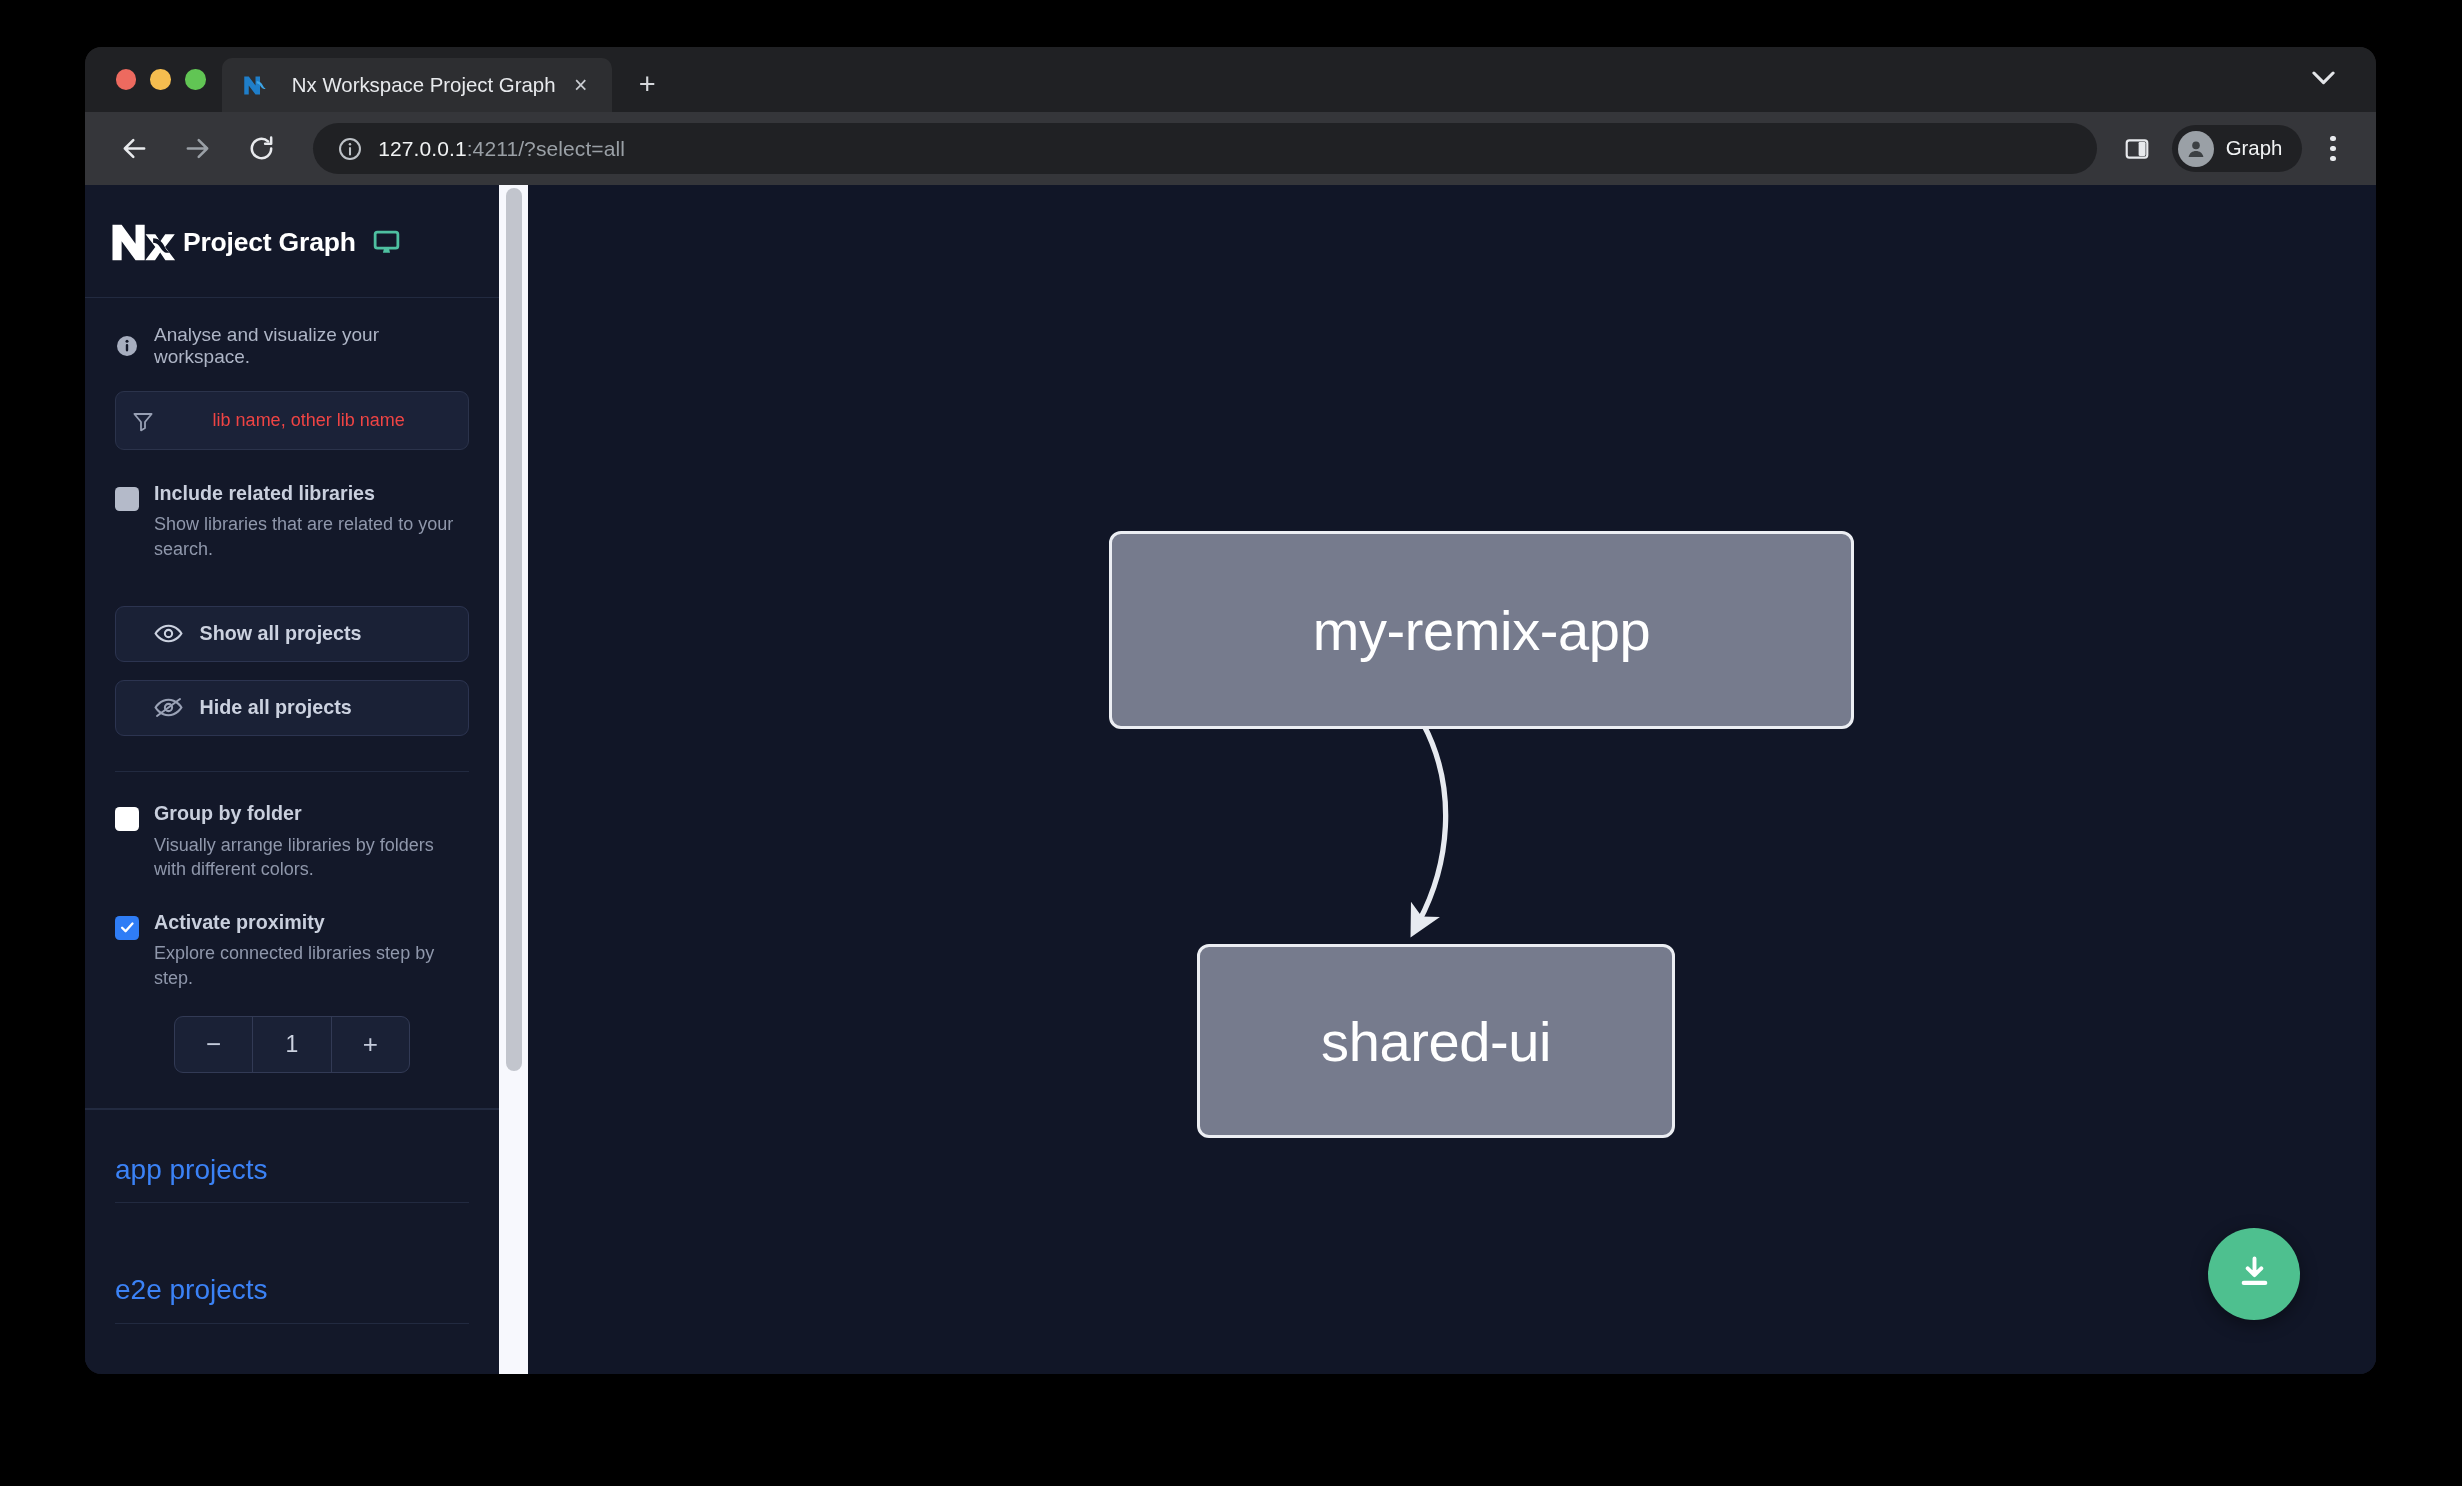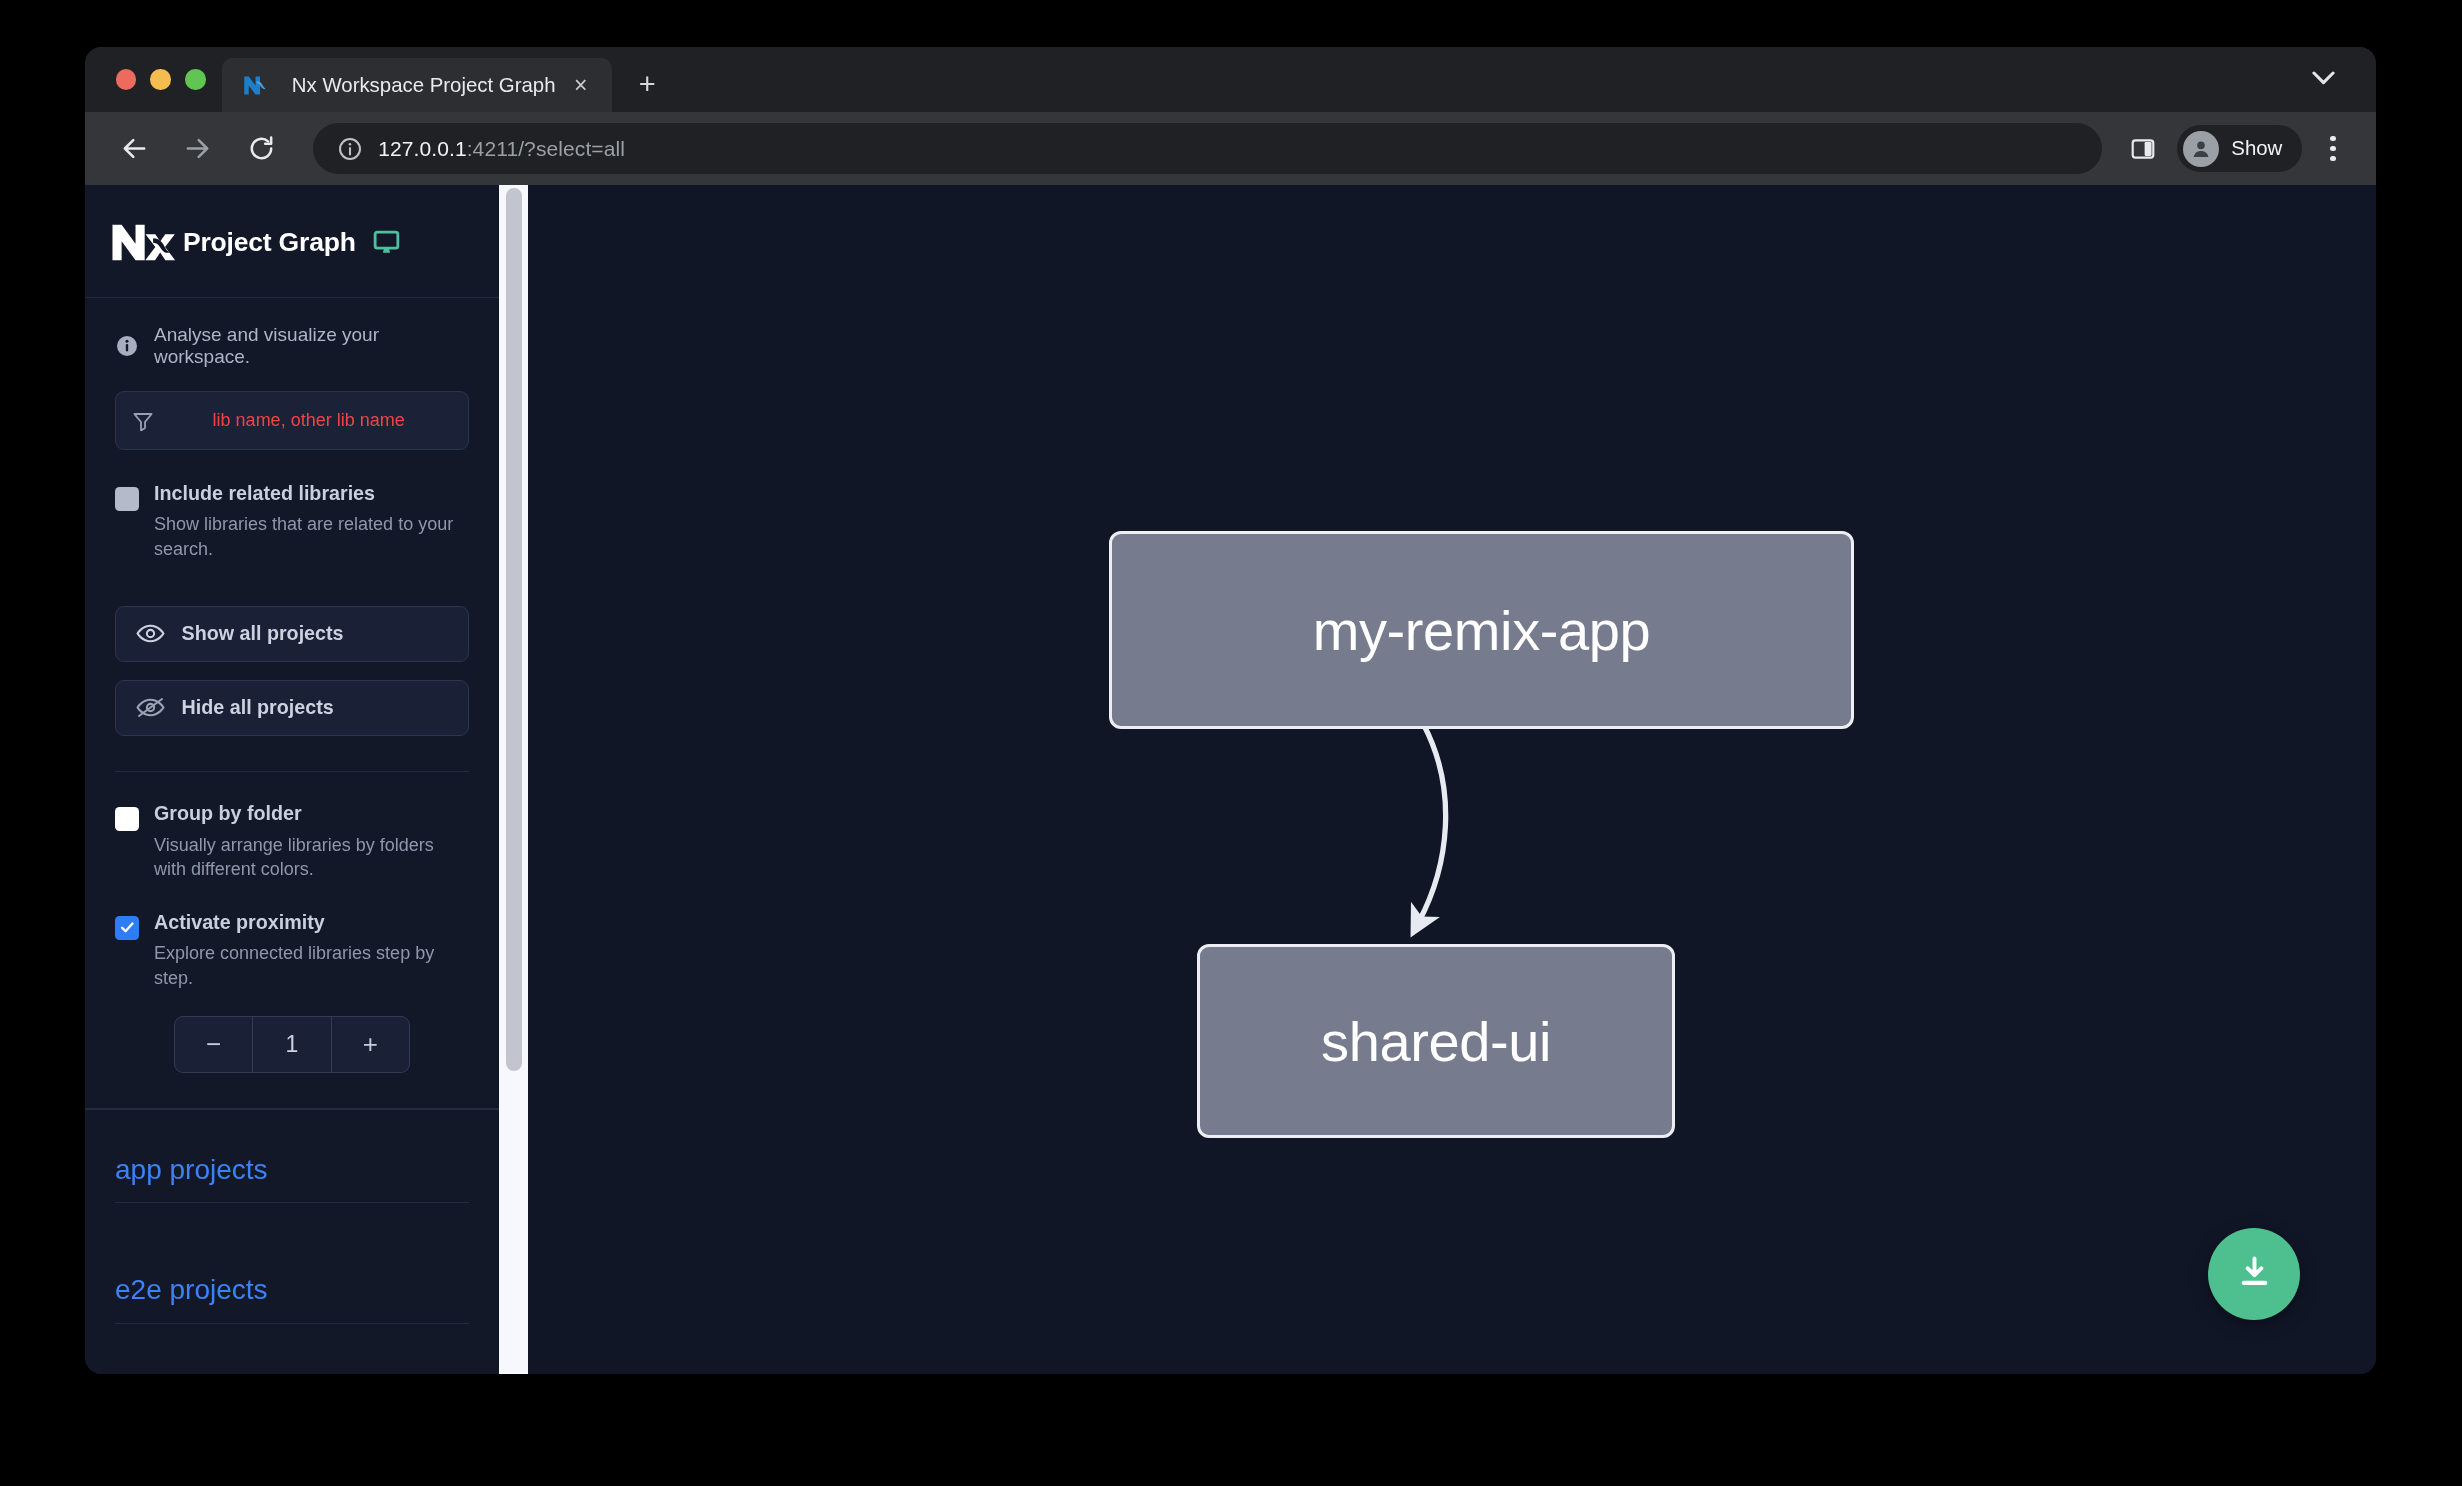--- a/index.html
+++ b/index.html
@@ -221,21 +221,21 @@
   .cb.blue  { background: #2f7df6; }
   .check-label { color: #c9cfdd; font-size: 19.7px; font-weight: 700; line-height: 1.15; }
   .check-desc  { color: #8f97ab; font-size: 18px; line-height: 1.35; margin-top: 7.6px; }
 
   .sb-btn {
     height: 56px;
     background: #1a2136;
     border: 0.8px solid #2c3450;
     border-radius: 9px;
     display: flex; align-items: center;
-    padding: 0 20px;
+    padding: 0 38px;
     gap: 16.6px;
     color: #ccd2e0;
     font-size: 19.7px;
     font-weight: 700;
   }
   .sb-btn + .sb-btn { margin-top: 18px; }
   .eye-icon { width: 29px; height: 23px; flex: none; }
 
   .stepper {
     display: flex;
@@ -402,21 +402,21 @@
       </svg>
     </div>
 
     <div class="profile-pill">
       <span class="profile-avatar">
         <svg width="24" height="24" viewBox="0 0 24 24">
           <circle cx="12" cy="8.4" r="3.8" fill="#3c4043"></circle>
           <path d="M4.6 20c.8-4 3.8-6 7.4-6s6.6 2 7.4 6z" fill="#3c4043"></path>
         </svg>
       </span>
-      <span class="profile-name">Show</span>
+      <span class="profile-name">Graph</span>
     </div>
 
     <div class="kebab">
       <span></span>
         <span></span>
         <span></span>
     </div>
   </div>
 
   <div class="page">

